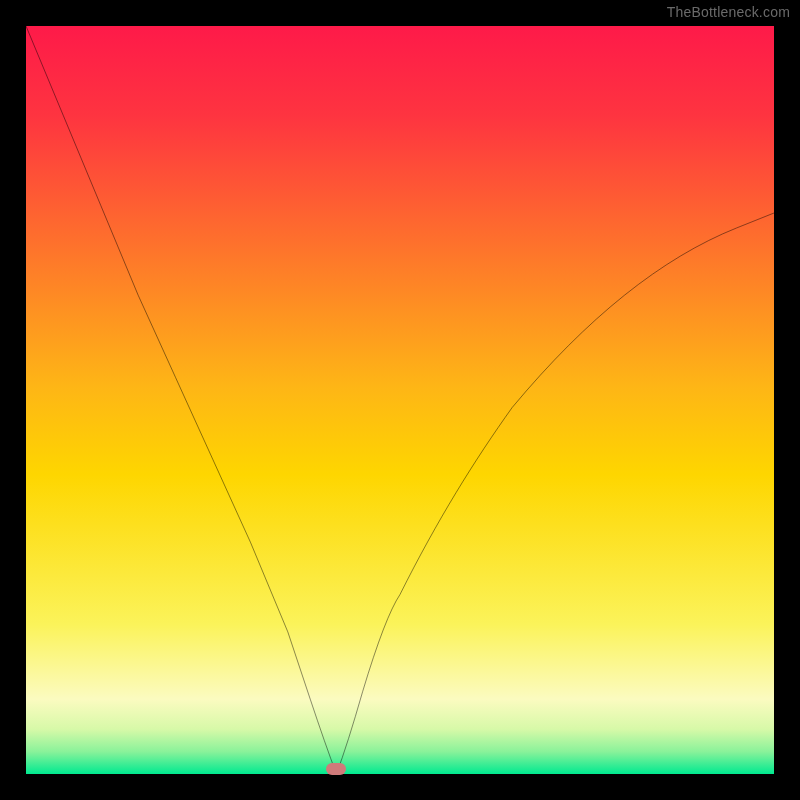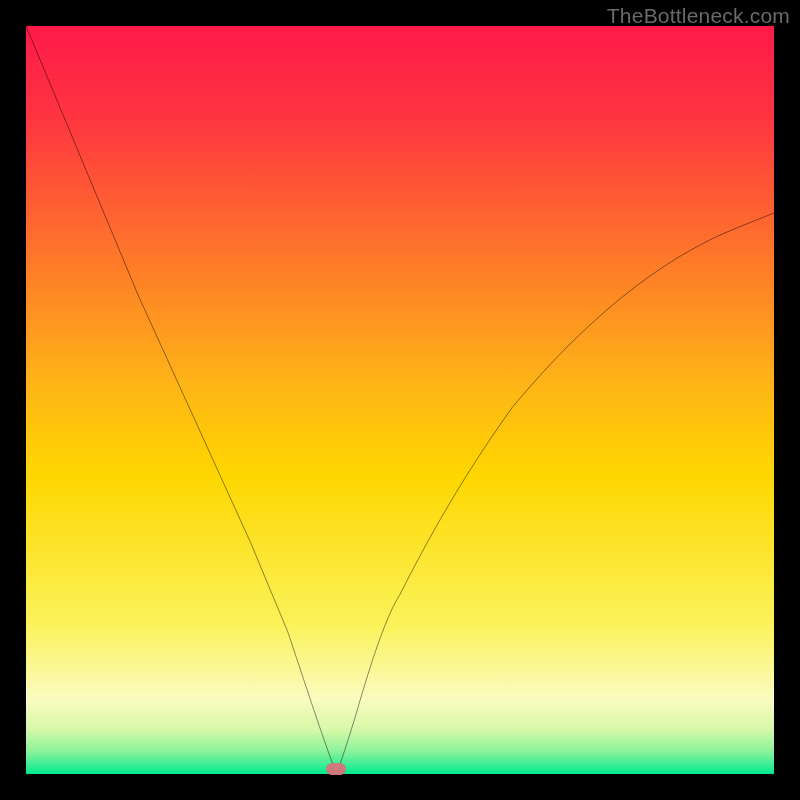--- a/index.html
+++ b/index.html
@@ -31,21 +31,21 @@
     left: 0;
     top: 0;
     width: 100%;
     height: 100%;
   }
   .attrib {
     position: absolute;
     top: 4px;
     right: 10px;
     font-family: Arial, Helvetica, sans-serif;
-    font-size: 21px;
+    font-size: 14px;
     color: #6a6a6a;
     letter-spacing: 0.2px;
   }
   svg.curve {
     position: absolute;
     left: 0;
     top: 0;
     width: 100%;
     height: 100%;
   }

